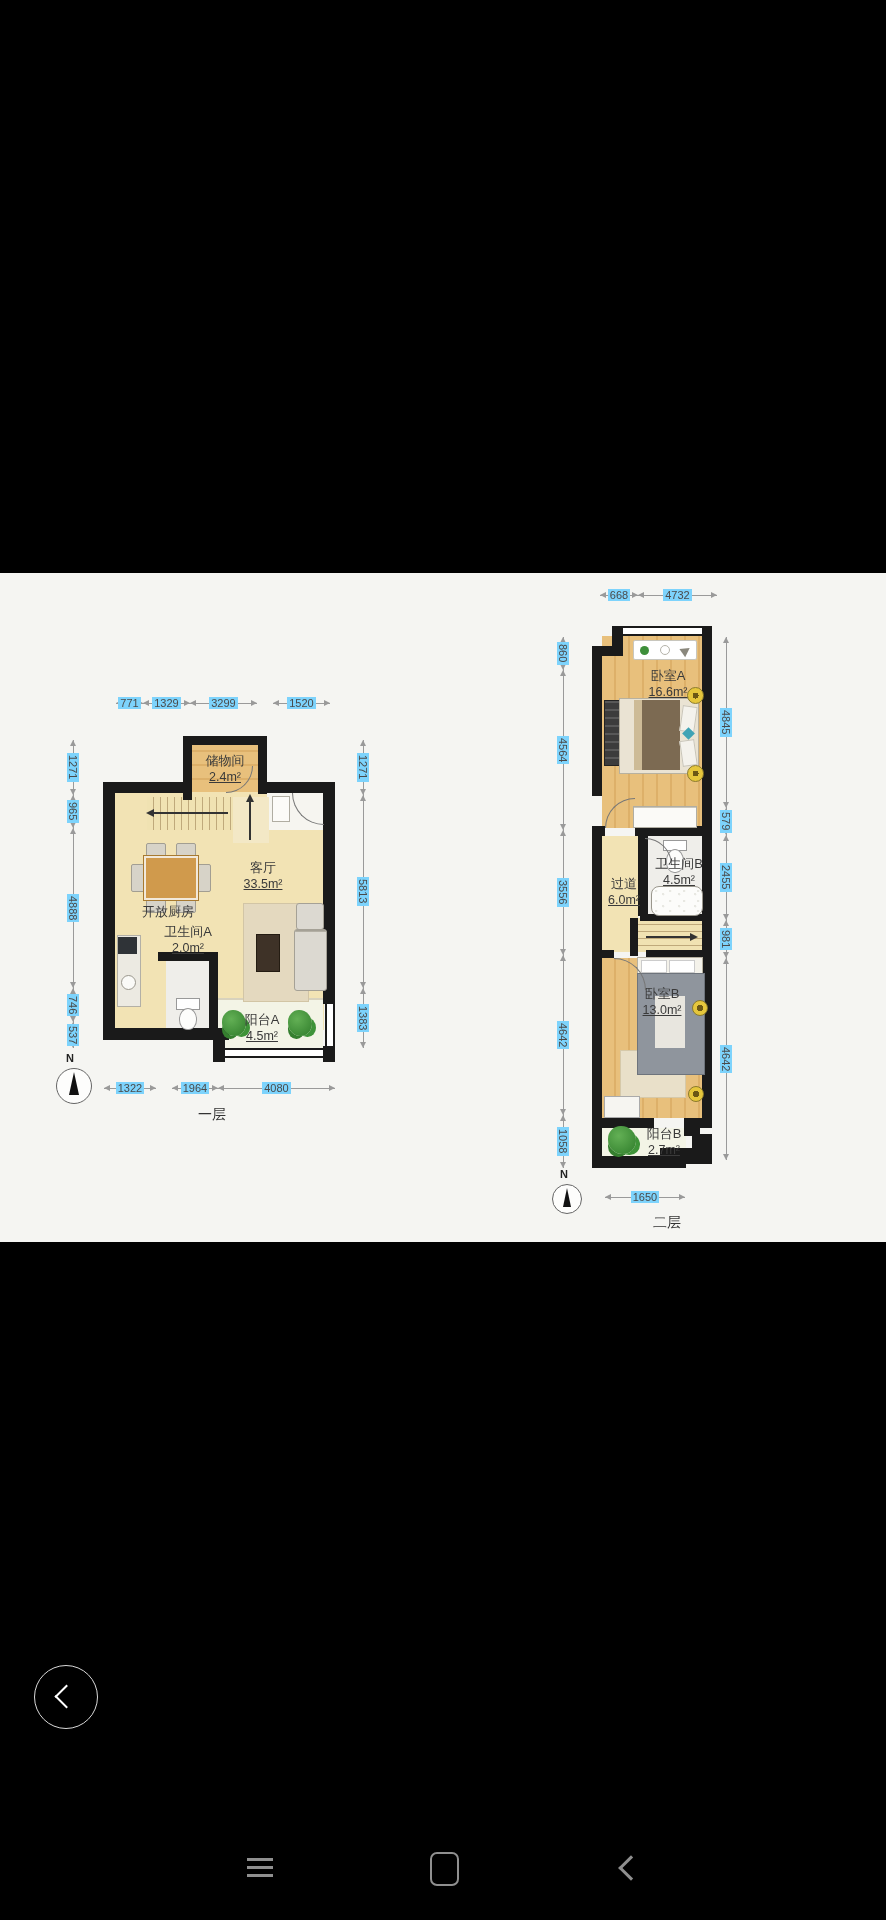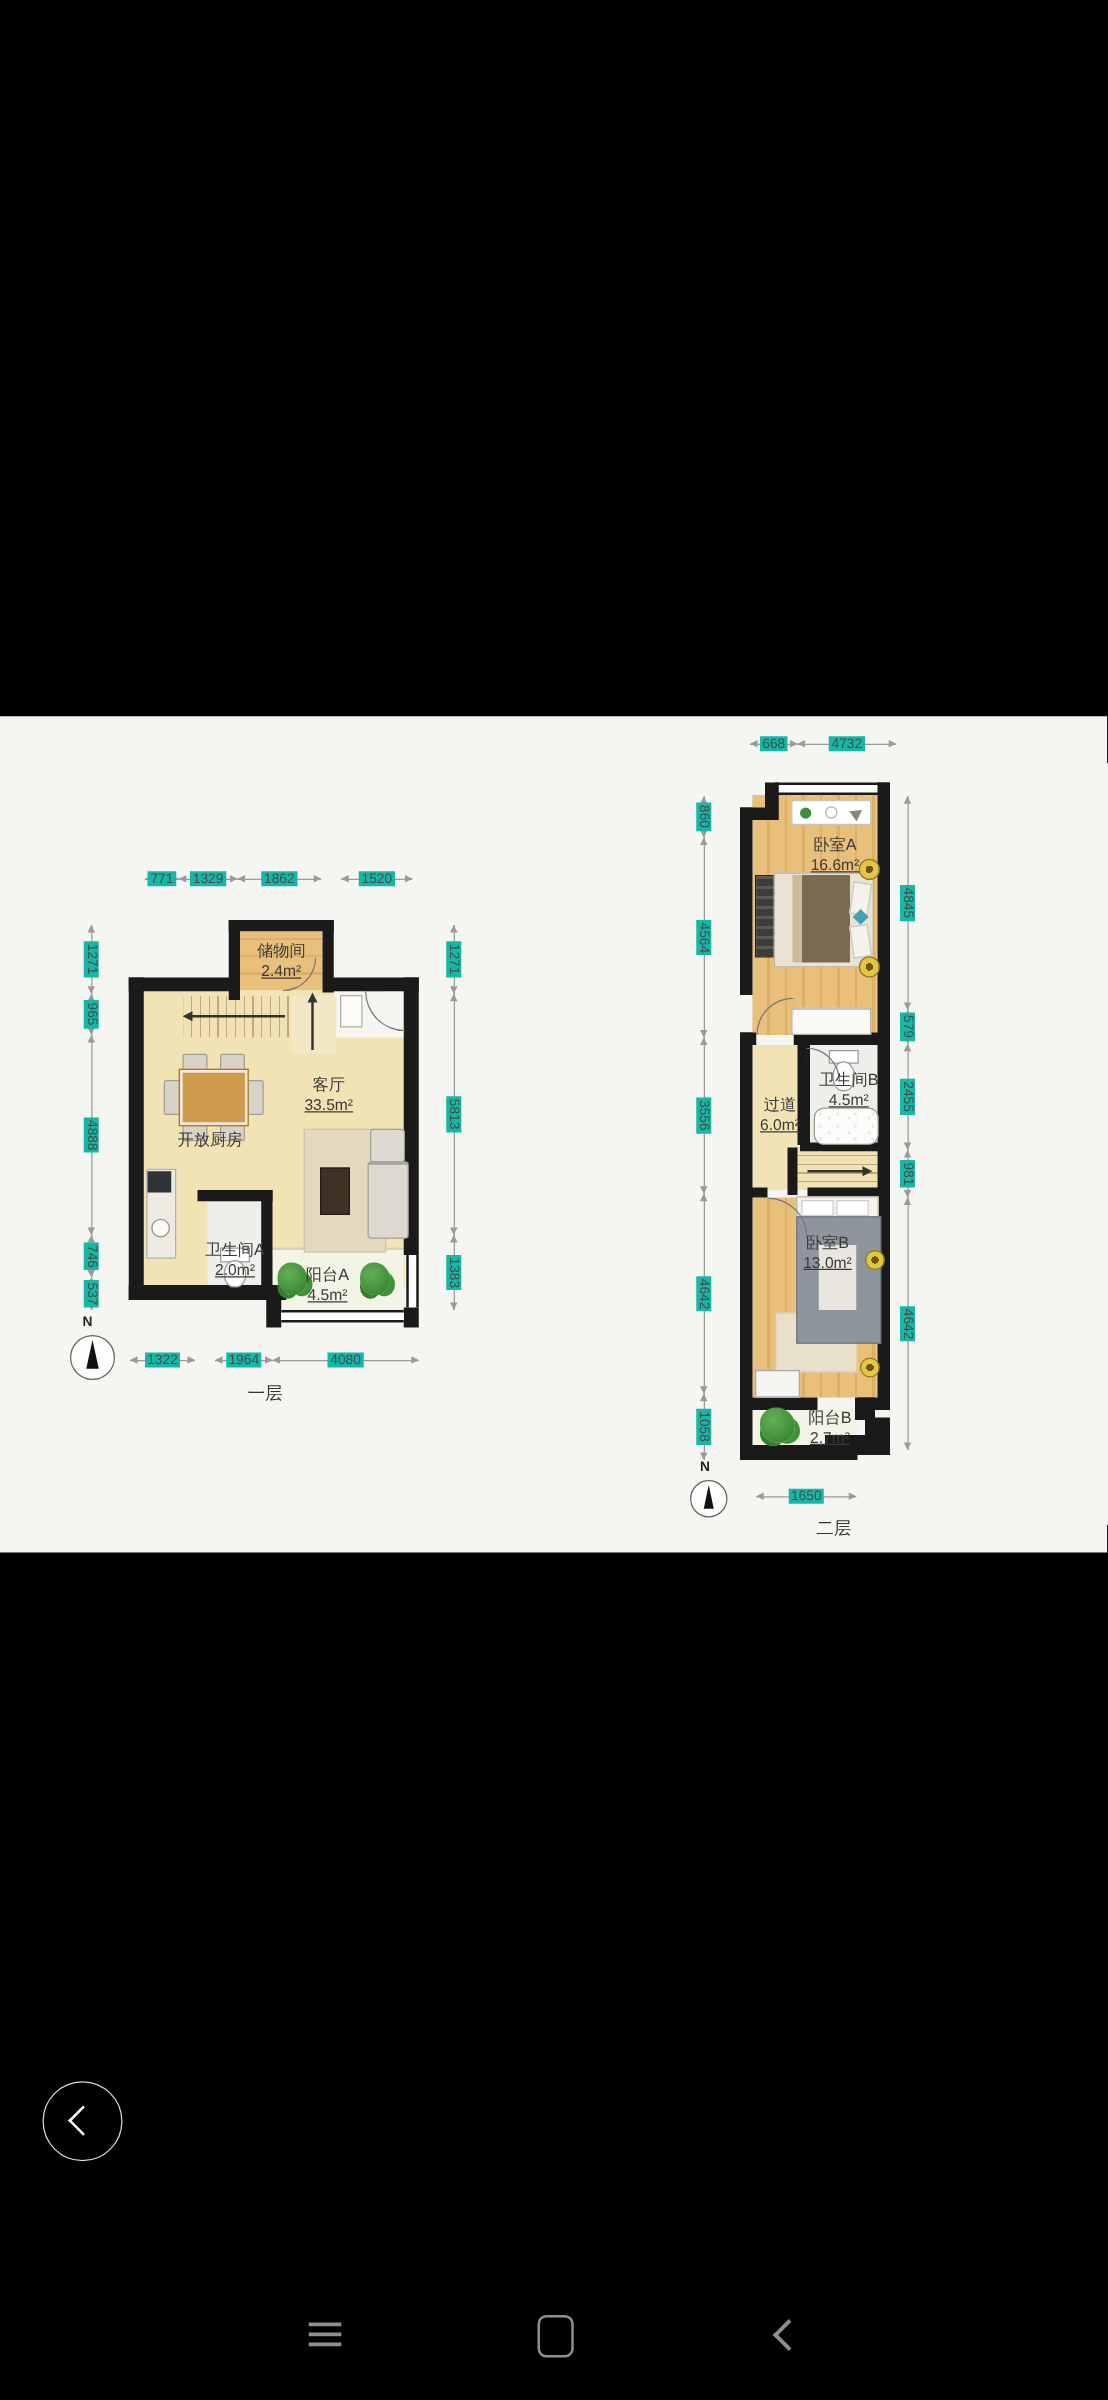--- a/index.html
+++ b/index.html
@@ -19,21 +19,21 @@
   .treads-h{background:repeating-linear-gradient(0deg,#f0e2b2 0 6px,#bfa97b 6px 7px);}
   .window-h{position:absolute;background:#fff;border-top:2px solid #1a1a1a;border-bottom:2px solid #1a1a1a;}
   .window-v{position:absolute;background:#fff;border-left:2px solid #1a1a1a;border-right:2px solid #1a1a1a;}
   .dimh,.dimv{position:absolute;display:flex;align-items:center;justify-content:center;}
   .dimh .ln{position:absolute;left:0;right:0;top:50%;height:1px;background:#9a9a9a;}
   .dimh .ln::before{content:"";position:absolute;left:0;top:-3px;border-top:3px solid transparent;border-bottom:3px solid transparent;border-right:6px solid #9a9a9a;}
   .dimh .ln::after{content:"";position:absolute;right:0;top:-3px;border-top:3px solid transparent;border-bottom:3px solid transparent;border-left:6px solid #9a9a9a;}
   .dimv .ln{position:absolute;top:0;bottom:0;left:50%;width:1px;background:#9a9a9a;}
   .dimv .ln::before{content:"";position:absolute;top:0;left:-3px;border-left:3px solid transparent;border-right:3px solid transparent;border-bottom:6px solid #9a9a9a;}
   .dimv .ln::after{content:"";position:absolute;bottom:0;left:-3px;border-left:3px solid transparent;border-right:3px solid transparent;border-top:6px solid #9a9a9a;}
-  .dt{position:relative;z-index:1;background:#14b8a6;color:#4a4a4a;font-size:11px;padding:0 2px;white-space:nowrap;}
+  .dt{position:relative;z-index:1;background:#7dd3fc;color:#4a4a4a;font-size:11px;padding:0 2px;white-space:nowrap;}
   .dimv .dt{writing-mode:vertical-rl;padding:2px 0;}
   .rlabel{position:absolute;text-align:center;color:#3a3a3a;font-size:13px;line-height:16px;z-index:5;}
   .rlabel .area{font-size:12.5px;text-decoration:underline;}
   .floorname{position:absolute;text-align:center;color:#333;font-size:14px;z-index:5;}
   .arc{position:absolute;z-index:4;}
   .arc.bl{border-left:1.5px solid #777;border-bottom:1.5px solid #777;border-bottom-left-radius:100%;}
   .arc.br{border-right:1.5px solid #777;border-bottom:1.5px solid #777;border-bottom-right-radius:100%;}
   .arc.tr{border-right:1.5px solid #777;border-top:1.5px solid #777;border-top-right-radius:100%;}
   .arc.tl{border-left:1.5px solid #777;border-top:1.5px solid #777;border-top-left-radius:100%;}
   .lamp{position:absolute;border-radius:50%;background:radial-gradient(circle,#6b5715 0 3px,#e5c63c 3px);border:1px solid #8a7a2a;z-index:4;}
@@ -71,21 +71,21 @@
   <div class="dimh" style="left:116px;top:697px;width:27px;height:12px">
       <span class="ln"></span>
       <span class="dt">771</span>
     </div>
   <div class="dimh" style="left:143px;top:697px;width:47px;height:12px">
       <span class="ln"></span>
       <span class="dt">1329</span>
     </div>
   <div class="dimh" style="left:190px;top:697px;width:67px;height:12px">
       <span class="ln"></span>
-      <span class="dt">1862</span>
+      <span class="dt">3299</span>
     </div>
   <div class="dimh" style="left:273px;top:697px;width:57px;height:12px">
       <span class="ln"></span>
       <span class="dt">1520</span>
     </div>
 
   <div class="dimv" style="left:67px;top:740px;width:12px;height:55px">
       <span class="ln"></span>
       <span class="dt">1271</span>
     </div>
@@ -190,21 +190,21 @@
     <div>储物间</div>
     <div class="area">2.4m²</div>
   </div>
   <div class="rlabel" style="left:227px;top:860px;width:72px">
     <div>客厅</div>
     <div class="area">33.5m²</div>
   </div>
   <div class="rlabel" style="left:126px;top:904px;width:84px">
     <div>开放厨房</div>
   </div>
-  <div class="rlabel" style="left:152px;top:992px;width:72px">
+  <div class="rlabel" style="left:152px;top:924px;width:72px">
     <div>卫生间A</div>
     <div class="area">2.0m²</div>
   </div>
   <div class="rlabel" style="left:226px;top:1012px;width:72px">
     <div>阳台A</div>
     <div class="area">4.5m²</div>
   </div>
 
   <div class="floorname" style="left:164px;top:1106px;width:96px">一层</div>
   <div class="nlabel" style="left:66px;top:1052px">N</div>

